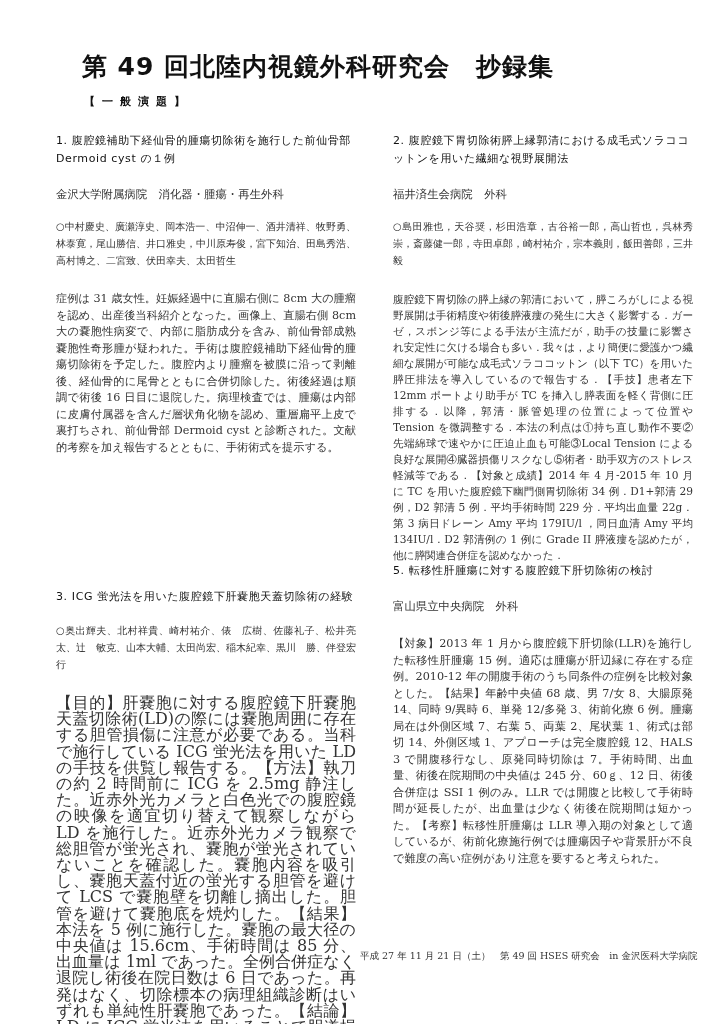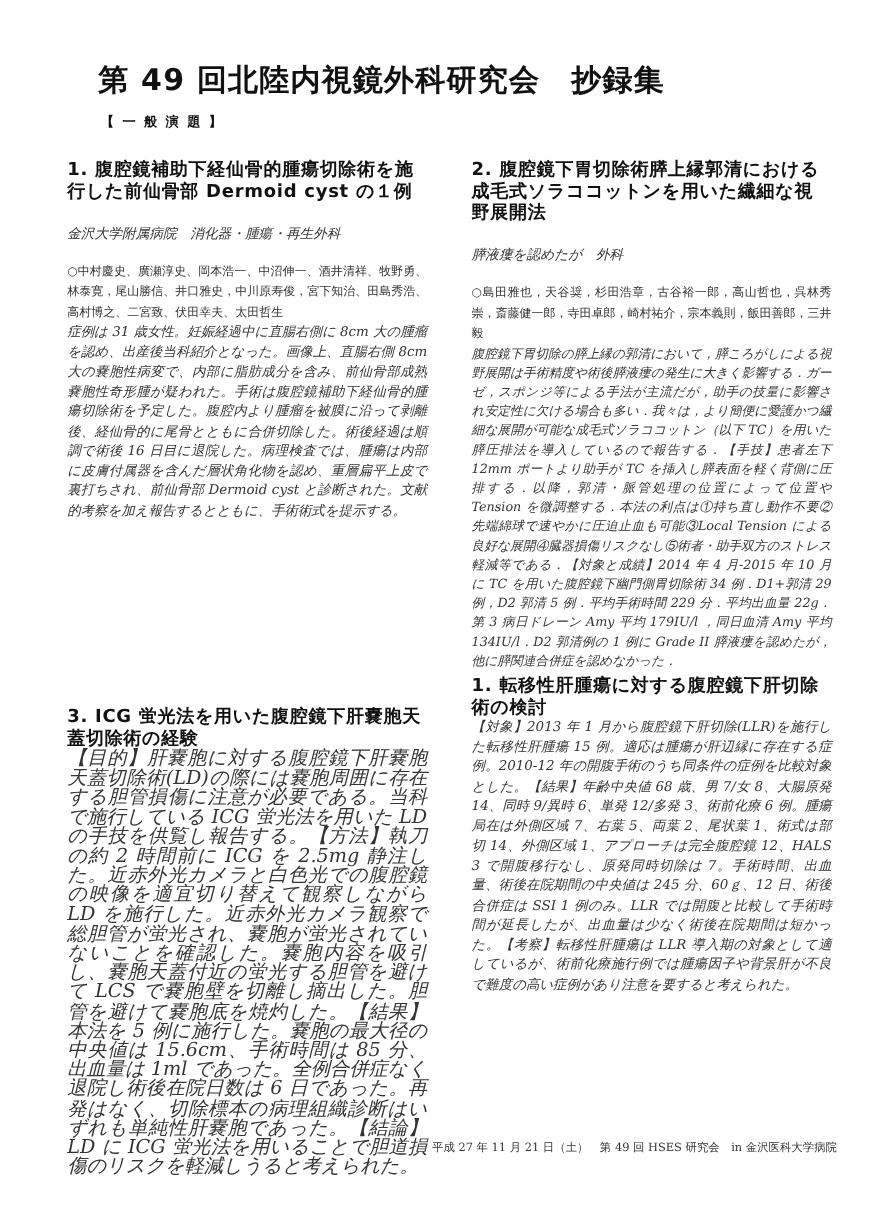--- a/index.html
+++ b/index.html
@@ -20,34 +20,33 @@
     }
     .abstract {
       position: absolute; width: 300px;
     }
     .abs-1 { left: 56px; top: 132px; }
     .abs-2 { left: 393px; top: 132px; }
     .abs-3 { left: 56px; top: 588px; }
     .abs-4 { left: 393px; top: 562px; }
     .abs-title {
       font-family: "DejaVu Sans", "Liberation Sans", sans-serif;
-      font-weight: bold; font-size: 15px; line-height: 18px; color: #111;
+      font-weight: normal; font-size: 11px; line-height: 18px; color: #111;
       letter-spacing: 0.6px; margin: 0;
     }
     .abs-affil {
-      font-size: 11.4px; line-height: 16px; margin-top: 18px; color: #333; font-style: italic;
+      font-size: 11.4px; line-height: 16px; margin-top: 18px; color: #333;
     }
     .abs-authors {
       font-size: 10px; line-height: 17px; margin-top: 16px; color: #333;
       text-align: justify;
     }
     .abs-body {
-      font-size: 11.2px; line-height: 16.5px; color: #333;
+      font-size: 11.2px; line-height: 16.5px; margin-top: 22px; color: #333;
       text-align: justify;
-      font-style: italic;
     }
     .abs-2 .abs-body { font-size: 10.6px; line-height: 16px; }
     .abs-3 .abs-body { font-size: 16px; line-height: 16.2px; }
     .footer {
       position: absolute; top: 950px; left: 360px;
       font-size: 9.5px; color: #333;
     }
   </style>
 </head>
 <body>
@@ -57,28 +56,30 @@
 
 <div class="abstract abs-1">
   <h2 class="abs-title">1. 腹腔鏡補助下経仙骨的腫瘍切除術を施行した前仙骨部 Dermoid cyst の１例</h2>
   <div class="abs-affil">金沢大学附属病院　消化器・腫瘍・再生外科</div>
   <div class="abs-authors">○中村慶史、廣瀬淳史、岡本浩一、中沼伸一、酒井清祥、牧野勇、林泰寛，尾山勝信、井口雅史，中川原寿俊，宮下知治、田島秀浩、高村博之、二宮致、伏田幸夫、太田哲生</div>
   <div class="abs-body">症例は 31 歳女性。妊娠経過中に直腸右側に 8cm 大の腫瘤を認め、出産後当科紹介となった。画像上、直腸右側 8cm 大の嚢胞性病変で、内部に脂肪成分を含み、前仙骨部成熟嚢胞性奇形腫が疑われた。手術は腹腔鏡補助下経仙骨的腫瘍切除術を予定した。腹腔内より腫瘤を被膜に沿って剥離後、経仙骨的に尾骨とともに合併切除した。術後経過は順調で術後 16 日目に退院した。病理検査では、腫瘍は内部に皮膚付属器を含んだ層状角化物を認め、重層扁平上皮で裏打ちされ、前仙骨部 Dermoid cyst と診断された。文献的考察を加え報告するとともに、手術術式を提示する。</div>
 </div>
 
 <div class="abstract abs-2">
   <h2 class="abs-title">2. 腹腔鏡下胃切除術膵上縁郭清における成毛式ソラココットンを用いた繊細な視野展開法</h2>
-  <div class="abs-affil">膵液瘻を認めたが　外科</div>
+  <div class="abs-affil">福井済生会病院　外科</div>
   <div class="abs-authors">○島田雅也，天谷奨，杉田浩章，古谷裕一郎，高山哲也，呉林秀崇，斎藤健一郎，寺田卓郎，崎村祐介，宗本義則，飯田善郎，三井毅</div>
   <div class="abs-body">腹腔鏡下胃切除の膵上縁の郭清において，膵ころがしによる視野展開は手術精度や術後膵液瘻の発生に大きく影響する．ガーゼ，スポンジ等による手法が主流だが，助手の技量に影響され安定性に欠ける場合も多い．我々は，より簡便に愛護かつ繊細な展開が可能な成毛式ソラココットン（以下 TC）を用いた膵圧排法を導入しているので報告する．【手技】患者左下 12mm ポートより助手が TC を挿入し膵表面を軽く背側に圧排する．以降，郭清・脈管処理の位置によって位置や Tension を微調整する．本法の利点は①持ち直し動作不要②先端綿球で速やかに圧迫止血も可能③Local Tension による良好な展開④臓器損傷リスクなし⑤術者・助手双方のストレス軽減等である．【対象と成績】2014 年 4 月-2015 年 10 月に TC を用いた腹腔鏡下幽門側胃切除術 34 例．D1+郭清 29 例，D2 郭清 5 例．平均手術時間 229 分．平均出血量 22g．第 3 病日ドレーン Amy 平均 179IU/l ，同日血清 Amy 平均 134IU/l．D2 郭清例の 1 例に Grade II 膵液瘻を認めたが，他に膵関連合併症を認めなかった．</div>
 </div>
 
 <div class="abstract abs-3">
   <h2 class="abs-title">3. ICG 蛍光法を用いた腹腔鏡下肝嚢胞天蓋切除術の経験</h2>
+  <div class="abs-authors">○奥出輝夫、北村祥貴、崎村祐介、俵　広樹、佐藤礼子、松井亮太、辻　敏克、山本大輔、太田尚宏、稲木紀幸、黒川　勝、伴登宏行</div>
   <div class="abs-body">【目的】肝嚢胞に対する腹腔鏡下肝嚢胞天蓋切除術(LD)の際には嚢胞周囲に存在する胆管損傷に注意が必要である。当科で施行している ICG 蛍光法を用いた LD の手技を供覧し報告する。【方法】執刀の約 2 時間前に ICG を 2.5mg 静注した。近赤外光カメラと白色光での腹腔鏡の映像を適宜切り替えて観察しながら LD を施行した。近赤外光カメラ観察で総胆管が蛍光され、嚢胞が蛍光されていないことを確認した。嚢胞内容を吸引し、嚢胞天蓋付近の蛍光する胆管を避けて LCS で嚢胞壁を切離し摘出した。胆管を避けて嚢胞底を焼灼した。【結果】本法を 5 例に施行した。嚢胞の最大径の中央値は 15.6cm、手術時間は 85 分、出血量は 1ml であった。全例合併症なく退院し術後在院日数は 6 日であった。再発はなく、切除標本の病理組織診断はいずれも単純性肝嚢胞であった。【結論】LD に ICG 蛍光法を用いることで胆道損傷のリスクを軽減しうると考えられた。</div>
 </div>
 
 <div class="abstract abs-4">
-  <h2 class="abs-title">1. 転移性肝腫瘍に対する腹腔鏡下肝切除術の検討</h2>
+  <h2 class="abs-title">5. 転移性肝腫瘍に対する腹腔鏡下肝切除術の検討</h2>
+  <div class="abs-affil">富山県立中央病院　外科</div>
   <div class="abs-body">【対象】2013 年 1 月から腹腔鏡下肝切除(LLR)を施行した転移性肝腫瘍 15 例。適応は腫瘍が肝辺縁に存在する症例。2010-12 年の開腹手術のうち同条件の症例を比較対象とした。【結果】年齢中央値 68 歳、男 7/女 8、大腸原発 14、同時 9/異時 6、単発 12/多発 3、術前化療 6 例。腫瘍局在は外側区域 7、右葉 5、両葉 2、尾状葉 1、術式は部切 14、外側区域 1、アプローチは完全腹腔鏡 12、HALS 3 で開腹移行なし、原発同時切除は 7。手術時間、出血量、術後在院期間の中央値は 245 分、60ｇ、12 日、術後合併症は SSI 1 例のみ。LLR では開腹と比較して手術時間が延長したが、出血量は少なく術後在院期間は短かった。【考察】転移性肝腫瘍は LLR 導入期の対象として適しているが、術前化療施行例では腫瘍因子や背景肝が不良で難度の高い症例があり注意を要すると考えられた。</div>
 </div>
 
 <div class="footer">平成 27 年 11 月 21 日（土）　第 49 回 HSES 研究会　in 金沢医科大学病院</div>
 
 </body></html>

